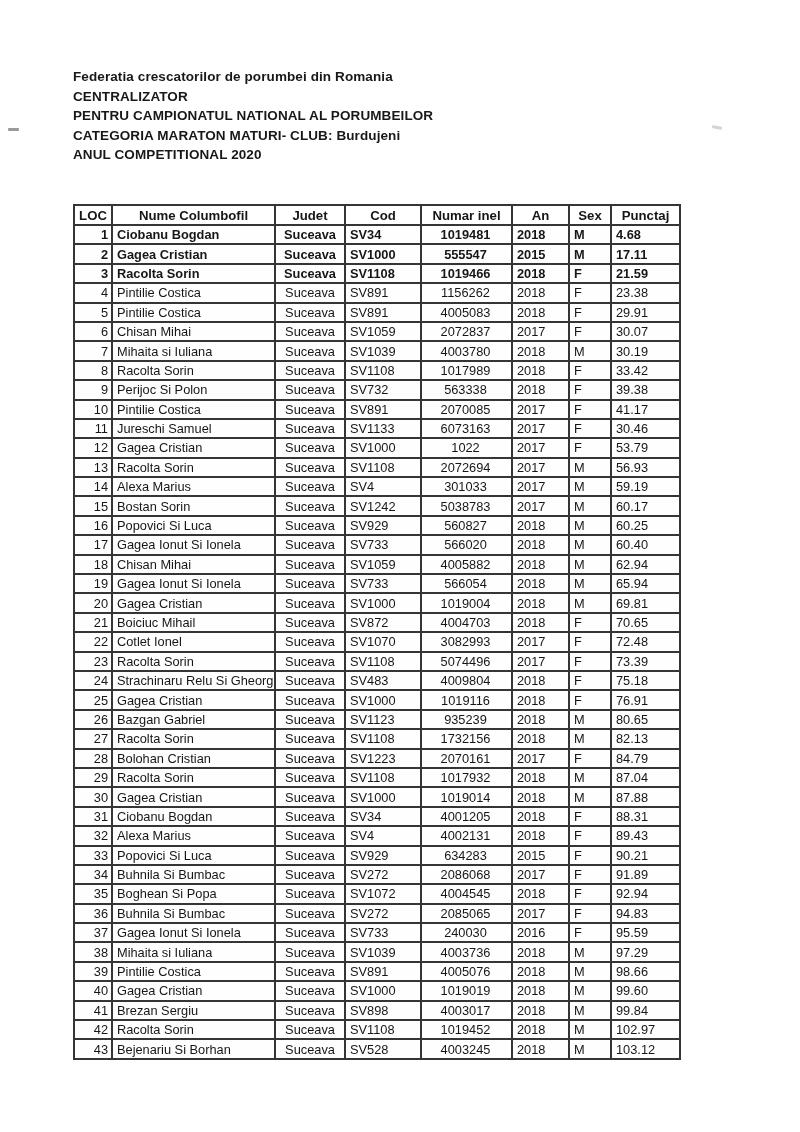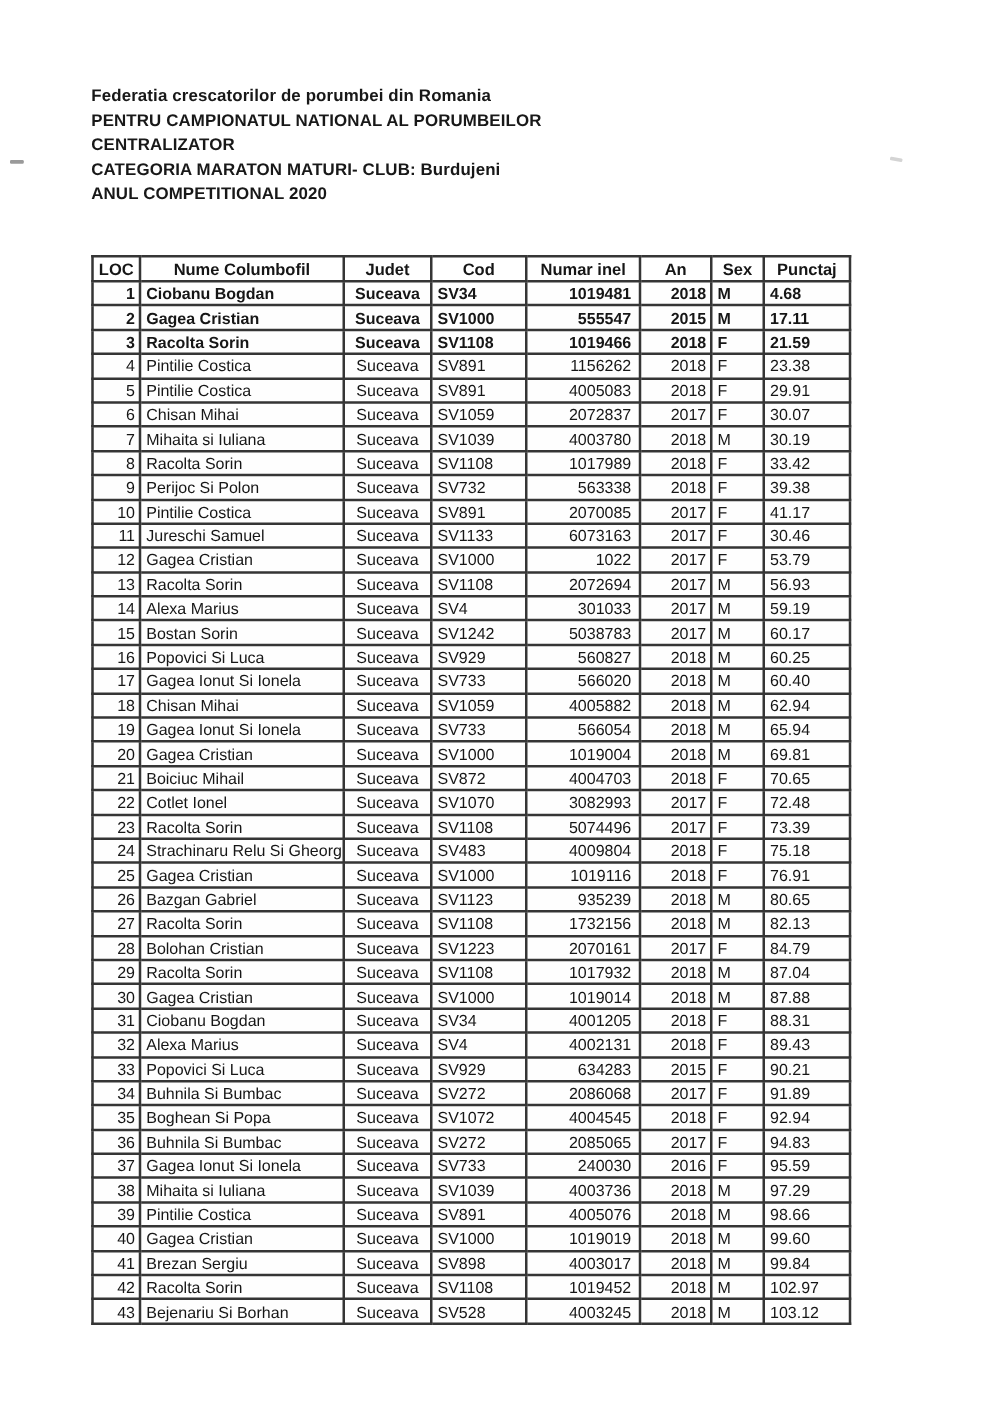--- a/index.html
+++ b/index.html
@@ -56,22 +56,22 @@
     text-align: center;
     font-size: 13.2px;
     height: 18px;
     background: #ffffff;
   }
   
   table.results td:nth-child(1) { text-align: right; padding-right: 3px; }
   table.results td:nth-child(2) { text-align: left; }
   table.results td:nth-child(3) { text-align: center; }
   table.results td:nth-child(4) { text-align: left; }
-  table.results td:nth-child(5) { text-align: right; padding-right: 6px; }
-  table.results td:nth-child(6) { text-align: right; padding-right: 3px; }
+  table.results td:nth-child(5) { text-align: center; padding-right: 6px; }
+  table.results td:nth-child(6) { padding-right: 3px; }
   table.results td:nth-child(7) { text-align: left; }
   table.results td:nth-child(8) { text-align: left; }
   tbody tr.bold-row td { font-weight: 700; }
   
   .scan-mark-left {
     position: absolute;
     left: 8px;
     top: 128px;
     width: 11px;
     height: 3px;
@@ -92,22 +92,22 @@
 </head>
 <body>
 
 <div class="page">
 
   <div class="scan-mark-left"></div>
   <div class="scan-mark-right"></div>
 
   <div class="doc-header">
     <div>Federatia crescatorilor de porumbei din Romania</div>
+    <div>CENTRALIZATOR</div>
     <div>PENTRU CAMPIONATUL NATIONAL AL PORUMBEILOR</div>
-    <div>CENTRALIZATOR</div>
     <div>CATEGORIA MARATON MATURI- CLUB: Burdujeni</div>
     <div>ANUL COMPETITIONAL 2020</div>
   </div>
 
   <table class="results">
     <colgroup>
         <col style="width: 38px;">
         <col style="width: 163px;">
         <col style="width: 70px;">
         <col style="width: 76px;">

